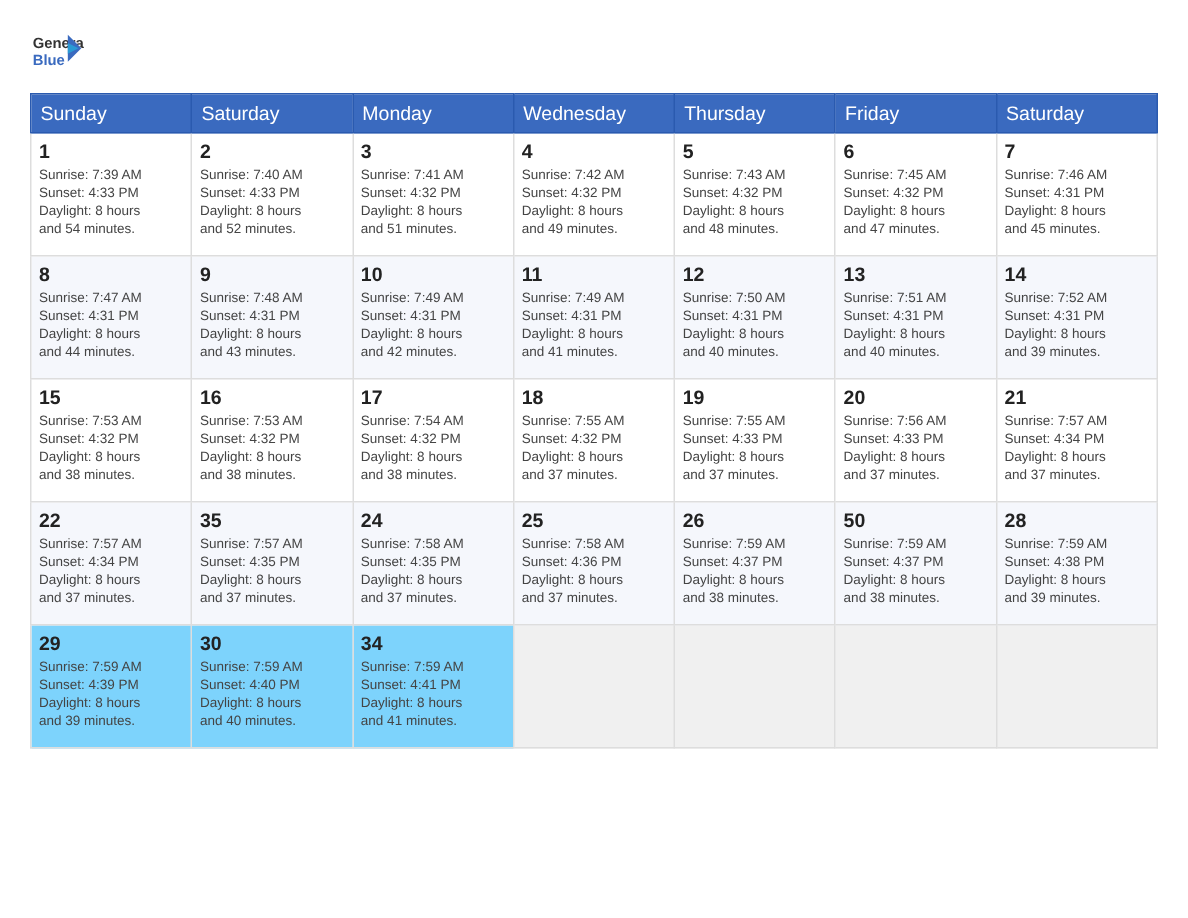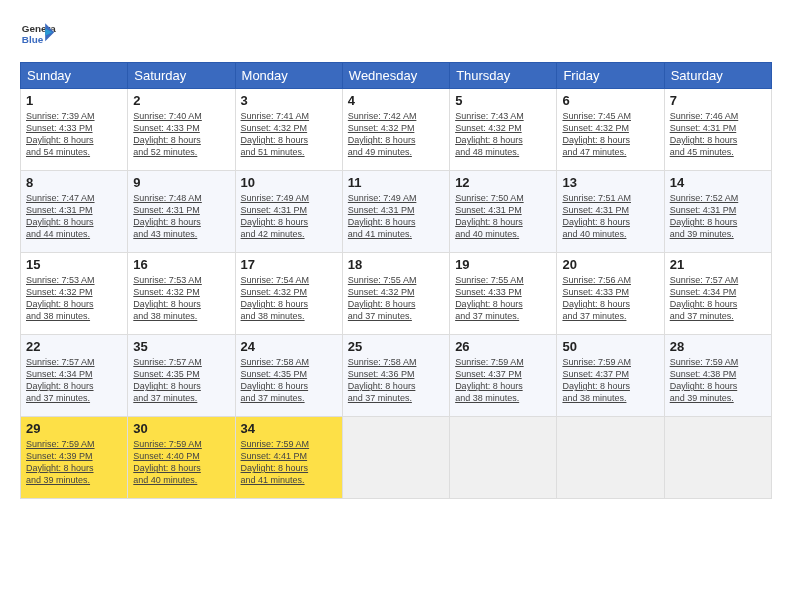--- a/index.html
+++ b/index.html
@@ -64,34 +64,33 @@
       color: #333;
       border: 1px solid #ddd;
       width: calc(100% / 7);
       height: 82px;
       background: #fff;
     }
     .calendar tr:nth-child(even) td {
       background: #f5f7fc;
     }
     .calendar tr:last-child td {
-      background: #fde047;
+      background: #7dd3fc;
     }
     .day-num {
       font-size: 13px;
       font-weight: bold;
       color: #222;
       display: block;
       margin-bottom: 2px;
     }
     .cell-text {
       font-size: 9px;
       color: #444;
       line-height: 1.35;
-      text-decoration: underline;
     }
     .empty-cell {
       background: #f0f0f0 !important;
     }
   </style>
 </head>
 <body>
 
 <div class="page">
   <div class="header">

